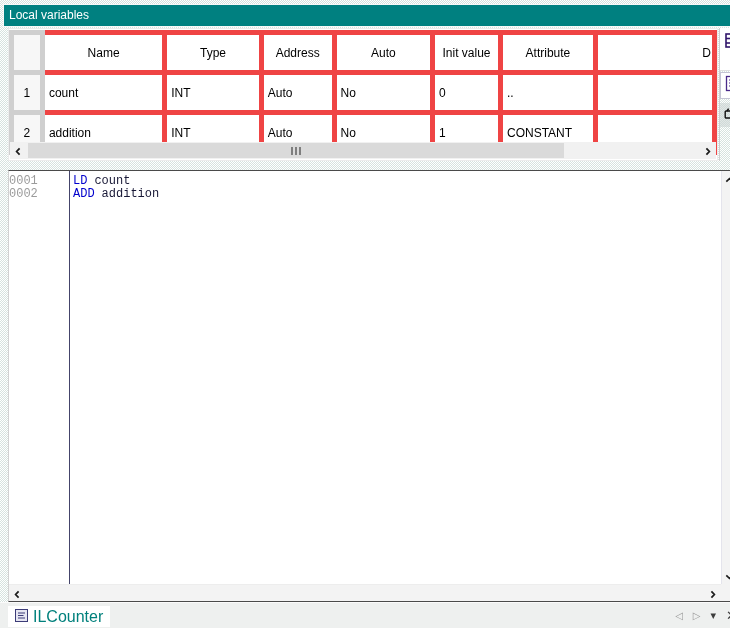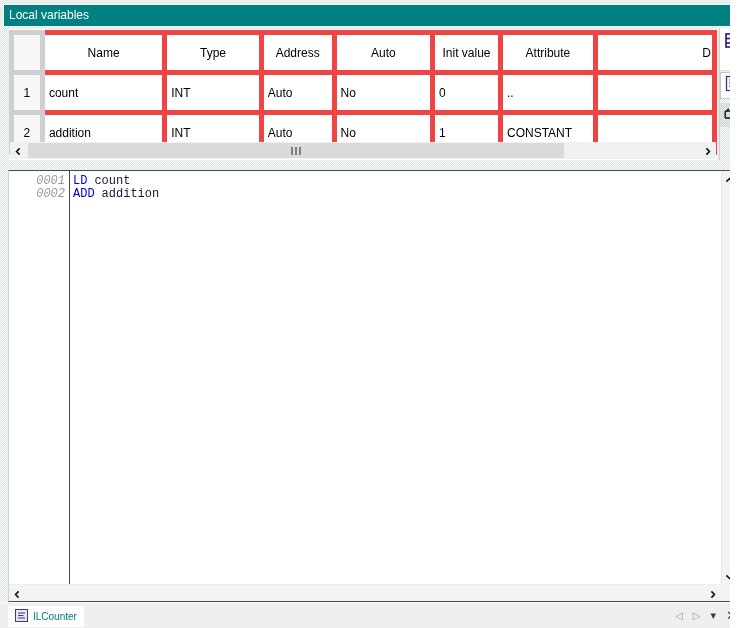--- a/index.html
+++ b/index.html
@@ -63,40 +63,40 @@
   .editor{
     position:absolute;left:8px;top:170px;width:731px;height:432px;
     background:#ffffff;box-sizing:border-box;
     border-top:1px solid #4a4a4a;border-bottom:1px solid #4a4a4a;
     border-left:1px solid #d0d0d0;border-right:2px solid #141414;
   }
   .gutter-sep{position:absolute;left:60px;top:0;bottom:17px;width:1px;background:#44446a;}
   .code-area{position:absolute;left:0;top:4px;right:16px;bottom:17px;
     font-family:"Liberation Mono",monospace;font-size:12px;}
   .cline{height:13px;line-height:13px;white-space:pre;}
-  .lnum{display:inline-block;width:56px;text-align:right;padding-right:5px;color:#9b9b9b;font-style:italic;}
+  .lnum{display:inline-block;width:56px;padding-right:5px;color:#9b9b9b;}
   .kw{color:#0000cd;margin-left:3px;}
   .op{color:#181836;margin-left:7px;}
   .vscroll{position:absolute;right:0;top:0;bottom:17px;width:16px;background:#f3f3f3;border-left:1px solid #e4e4ec;box-sizing:border-box;}
   .vscroll .up{top:0;left:-1px;width:16px;}
   .vscroll .down{bottom:0;left:-1px;width:16px;}
   .ehscroll{position:absolute;left:0;bottom:0;right:16px;height:17px;background:#f3f3f3;border-top:1px solid #ededed;box-sizing:border-box;}
   .ehscroll .left{left:0;top:0;}
   .ehscroll .right{right:0;top:0;}
   .sb-corner{position:absolute;right:0;bottom:0;width:16px;height:17px;background:#f3f3f3;}
   
   .tabbar{
     position:absolute;left:0;top:602px;width:747px;height:26px;
     background:#eef0ef;border-top:1px solid #fbfbfb;box-sizing:border-box;
   }
   .tab{
     position:absolute;left:8px;top:3px;height:21px;background:#ffffff;
     display:flex;align-items:center;gap:5px;padding:0 7px;
   }
-  .tab-label{color:#00807c;font-size:10px;}
+  .tab-label{color:#00807c;font-size:16px;}
   .tab-controls{
     position:absolute;right:10px;top:0;height:100%;
     display:flex;align-items:center;gap:10px;font-size:11px;
   }
   .nav-disabled{color:#9a9a9a;font-size:10px;}
   .nav-dark{color:#3c3c3c;}
   .xmark{color:#3c3c3c;font-size:13px;line-height:1;}
 </style>
 </head>
 <body>

